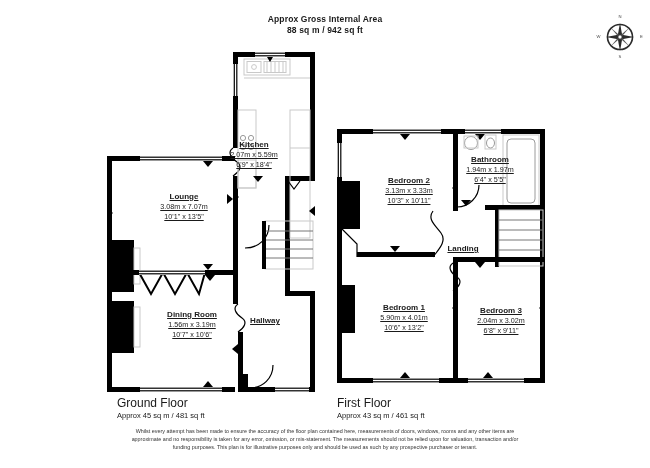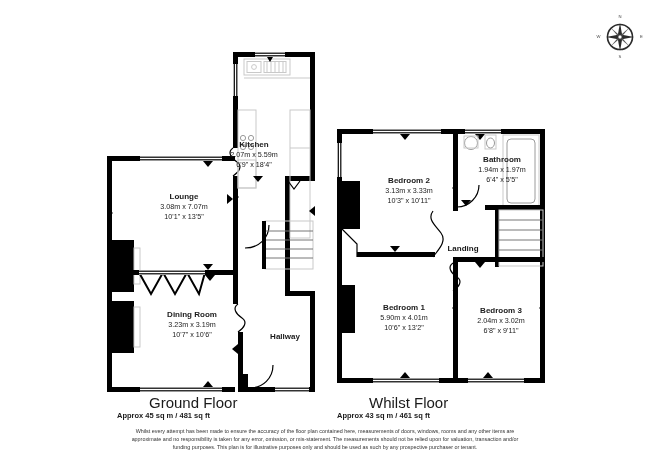--- a/index.html
+++ b/index.html
@@ -38,83 +38,86 @@
 
   
   #compass {
     left: 596px; top: 12px;
     width: 48px; height: 48px;
   }
 
   
   .floor-caption { }
   .floor-caption .fc-title {
-    font-size: 15px;
+    font-size: 12px;
     line-height: 14px;
     color: #1a1a1a;
-    margin-left: 32px;
   }
   .floor-caption .fc-sub {
     font-size: 7.5px;
-    font-weight: bold;
+    font-weight: normal;
     line-height: 11px;
     color: #1a1a1a;
   }
   #ground-floor-caption { left: 117px; top: 396px; }
   #first-floor-caption  { left: 337px; top: 396px; }
 
   
   #disclaimer {
     left: 125px; top: 428px;
     width: 400px;
     text-align: center;
     font-size: 5.4px;
     line-height: 7.8px;
     color: #333;
   }
 
   
-  .room-label { text-align: center; }
+  .room-label { text-align: center; text-decoration: underline; }
   .room-label .rl-name {
     font-size: 8px;
     font-weight: bold;
     line-height: 10px;
     white-space: nowrap;
   }
   .room-label .rl-m, .room-label .rl-ft {
     font-size: 7.2px;
     line-height: 9.5px;
     white-space: nowrap;
   }
 
   
   .room-label { transform: translateX(-50%); }
   #label-kitchen     { left: 254px; top: 140px; }
   #label-lounge      { left: 184px; top: 192px; }
   #label-dining      { left: 192px; top: 310px; }
-  #label-hallway     { left: 265px; top: 332px; margin-left: 20px; }
+  #label-hallway     { left: 265px; top: 316px; }
   #label-bedroom2    { left: 409px; top: 176px; }
-  #label-bathroom    { left: 502px; top: 155px; }
+  #label-bathroom    { left: 490px; top: 155px; }
   #label-landing     { left: 463px; top: 244px; }
   #label-bedroom1    { left: 404px; top: 303px; }
   #label-bedroom3    { left: 501px; top: 306px; }
 
   svg { display: block; }
   .wall   { fill: #000000; }
   .fill-w { fill: #ffffff; }
   .fix    { fill: none; stroke: #c9c9c9; stroke-width: 1; }
   .fix-d  { fill: none; stroke: #9a9a9a; stroke-width: 1; }
   .door   { fill: none; stroke: #000000; stroke-width: 1.2; }
   .arrow  { fill: #000000; }
 </style>
 </head>
 <body>
 
 <div class="stage">
 
+  <div class="abs" id="header-area">
+    <div class="hdr-line">Approx Gross Internal Area</div>
+    <div class="hdr-line">88 sq m / 942 sq ft</div>
+  </div>
 
   <div class="abs" id="compass">
     <svg width="48" height="48" viewBox="0 0 48 48">
       <circle cx="24" cy="25" r="12.5" fill="none" stroke="#2b2b2b" stroke-width="1.6"></circle>
 
       <polygon points="24,11 26.2,23 24,25 21.8,23" fill="#2b2b2b"></polygon>
       <polygon points="24,39 26.2,27 24,25 21.8,27" fill="#2b2b2b"></polygon>
       <polygon points="10,25 22,22.8 24,25 22,27.2" fill="#2b2b2b"></polygon>
       <polygon points="38,25 26,22.8 24,25 26,27.2" fill="#2b2b2b"></polygon>
 
@@ -330,21 +333,21 @@
   </div>
 
   <div class="abs room-label" id="label-lounge">
     <div class="rl-name">Lounge</div>
     <div class="rl-m">3.08m x 7.07m</div>
     <div class="rl-ft">10'1" x 13'5"</div>
   </div>
 
   <div class="abs room-label" id="label-dining">
     <div class="rl-name">Dining Room</div>
-    <div class="rl-m">3.23m x 3.19m</div>
+    <div class="rl-m">1.56m x 3.19m</div>
     <div class="rl-ft">10'7" x 10'6"</div>
   </div>
 
   <div class="abs room-label" id="label-hallway">
     <div class="rl-name">Hallway</div>
   </div>
 
   <div class="abs room-label" id="label-bedroom2">
     <div class="rl-name">Bedroom 2</div>
     <div class="rl-m">3.13m x 3.33m</div>
@@ -372,19 +375,19 @@
     <div class="rl-m">2.04m x 3.02m</div>
     <div class="rl-ft">6'8" x 9'11"</div>
   </div>
 
   <div class="abs floor-caption" id="ground-floor-caption">
     <div class="fc-title">Ground Floor</div>
     <div class="fc-sub">Approx 45 sq m / 481 sq ft</div>
   </div>
 
   <div class="abs floor-caption" id="first-floor-caption">
-    <div class="fc-title">Whilst Floor</div>
+    <div class="fc-title">First Floor</div>
     <div class="fc-sub">Approx 43 sq m / 461 sq ft</div>
   </div>
 
   <div class="abs" id="disclaimer">Whilst every attempt has been made to ensure the accuracy of the floor plan contained here, measurements of doors, windows, rooms and any other items are approximate and no responsibility is taken for any error, omission, or mis-statement. The measurements should not be relied upon for valuation, transaction and/or funding purposes. This plan is for illustrative purposes only and should be used as such by any prospective purchaser or tenant.</div>
 
 </div>
 
 </body></html>

